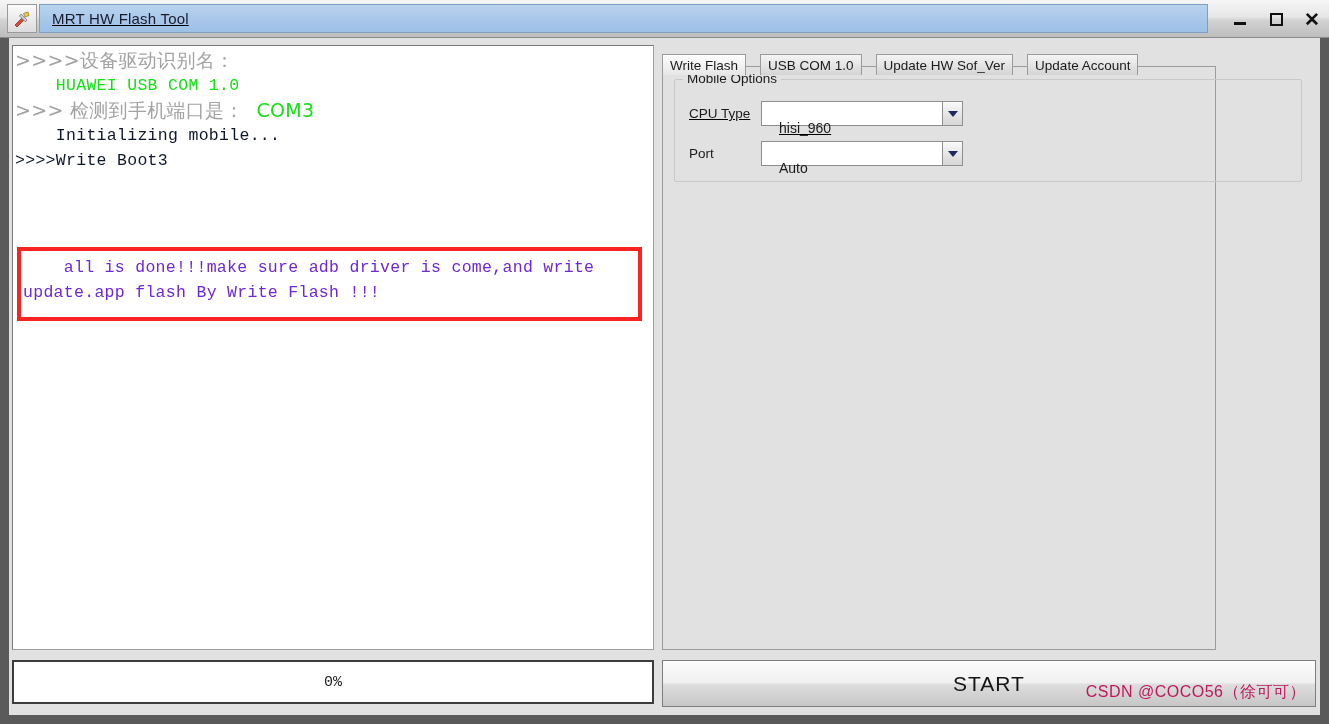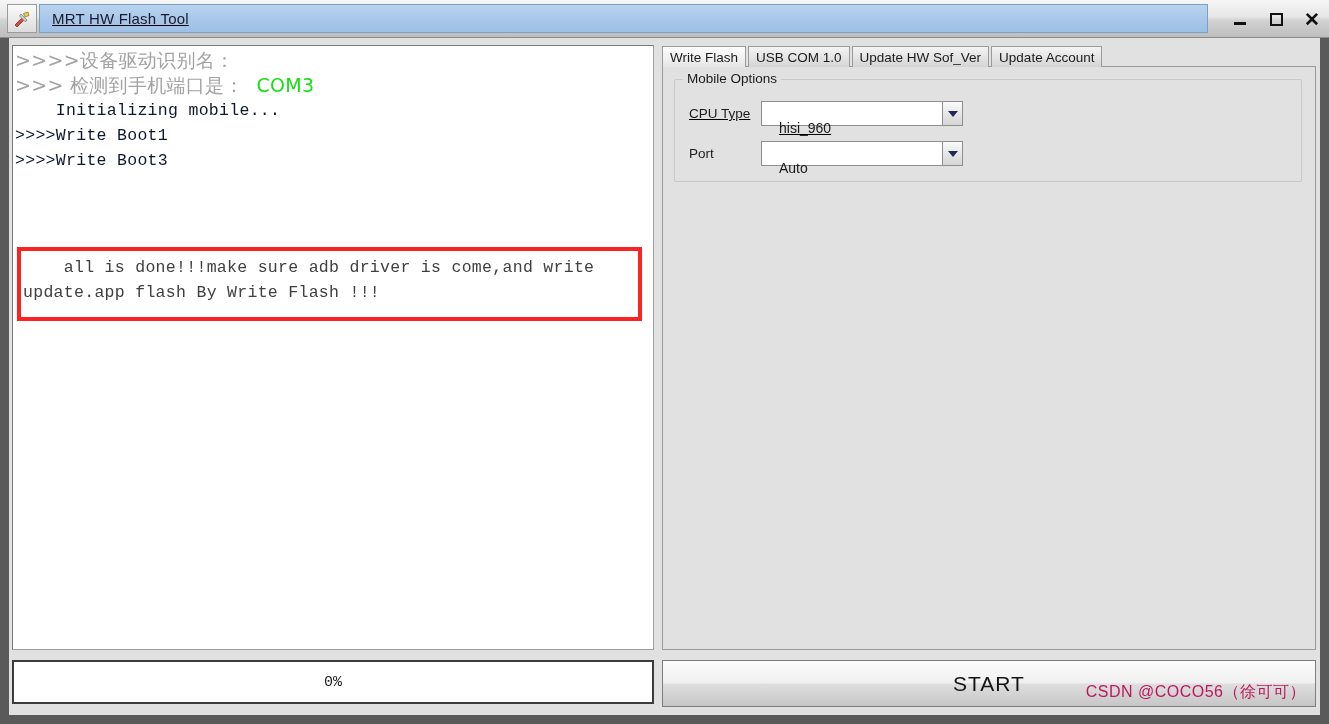--- a/index.html
+++ b/index.html
@@ -123,21 +123,21 @@
     left: 4px; top: 201px;
     width: 625px; height: 74px;
     border: 4px solid #fb2222;
     background: #ffffff;
     box-sizing: border-box;
   }
   .hl-text {
     font-family: "Liberation Mono", monospace;
     font-size: 16.5px;
     line-height: 25px;
-    color: #404040;
+    color: #6d28d9;
     white-space: pre;
     padding: 4px 0 0 2px;
     letter-spacing: 0.3px;
   }
 
   
   .progress-wrap {
     position: absolute;
     left: 3px; top: 622px;
     width: 642px; height: 44px;
@@ -153,25 +153,25 @@
   }
 
   
   .right-panel {
     position: absolute;
     left: 653px; top: 7px;
     width: 654px; height: 605px;
   }
   .tabstrip {
     position: absolute;
-    left: 0; top: 0;
+    left: 0; top: 8px;
     height: 22px;
     display: flex;
     align-items: flex-end;
-    gap: 2px;
+    gap: 14px;
     z-index: 3;
   }
   .tab {
     height: 21px;
     padding: 0 7px;
     background: linear-gradient(to bottom, #f4f4f4 0%, #e3e3e3 55%, #d4d4d4 100%);
     border: 1px solid #9b9b9b;
     border-bottom: none;
     box-sizing: border-box;
     display: flex; align-items: center;
@@ -179,21 +179,21 @@
     color: #1b1b1b;
     cursor: default;
     white-space: nowrap;
   }
   .tab.active {
     background: linear-gradient(to bottom, #fdfdfd 0%, #f0f0f0 60%, #e6e6e6 100%);
   }
   .tabpage {
     position: absolute;
     left: 0; top: 21px;
-    width: 654px; height: 584px;
+    width: 554px; height: 584px;
     background: #e1e1e1;
     border: 1px solid #9b9b9b;
     box-sizing: border-box;
   }
 
   
   .groupbox {
     position: absolute;
     left: 11px; top: 12px;
     width: 628px; height: 103px;
@@ -308,23 +308,23 @@
         <span class="close-glyph">✕</span>
       </div>
     </div>
   </div>
 
   <div class="client">
 
     <div class="log-panel">
       <div class="log-inner">
         <div class="log-line cjk c-gray">&gt;&gt;&gt;&gt;设备驱动识别名：</div>
+        <div class="log-line c-green">    HUAWEI USB COM 1.0</div>
         <div class="log-line cjk c-gray"><span>&gt;&gt;&gt; 检测到手机端口是：  <span class="c-green">COM3</span></span></div>
         <div class="log-line c-blue">    Initializing mobile...</div>
-        <div class="log-line c-blue">&gt;&gt;&gt;&gt;Write Boot1</div>
         <div class="log-line c-blue">&gt;&gt;&gt;&gt;Write Boot3</div>
       </div>
 
       <div class="highlight-box">
         <div class="hl-text">    all is done!!!make sure adb driver is come,and write</div>
         <div class="hl-text" style="padding-top:0">update.app flash By Write Flash !!!</div>
       </div>
     </div>
 
     <div class="progress-wrap">

